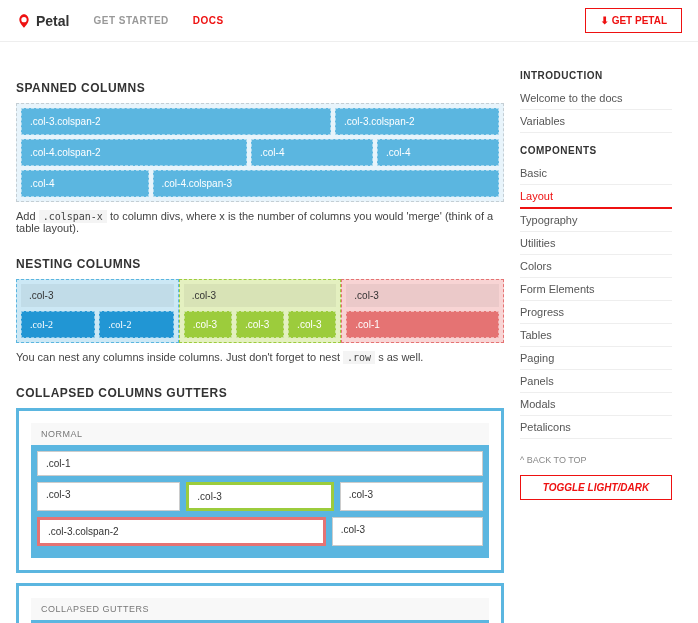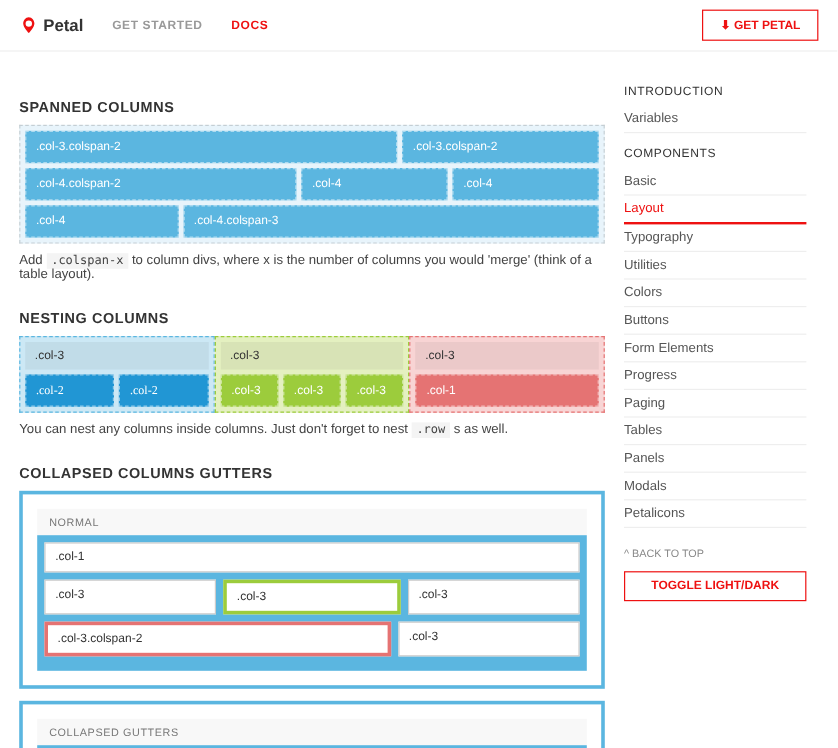--- a/index.html
+++ b/index.html
@@ -6,25 +6,25 @@
 body { font-family: -apple-system, Helvetica, Arial, sans-serif; font-size: 11px; color: #333; background: #fff; }
 .header { display: flex; align-items: center; padding: 8px 16px; border-bottom: 1px solid #eee; }
 .logo { display: flex; align-items: center; gap: 4px; margin-right: 24px; }
 .logo-text { font-weight: bold; font-size: 14px; }
 .nav-link { font-size: 10px; font-weight: bold; color: #999; text-transform: uppercase; margin-right: 24px; letter-spacing: 0.5px; cursor: pointer; }
 .nav-link.active { color: #e11; }
 .get-btn { margin-left: auto; border: 1px solid #e11; color: #e11; padding: 6px 14px; font-size: 10px; font-weight: bold; background: #fff; cursor: pointer; }
 .layout { display: flex; }
 .main { flex: 1; padding: 16px; max-width: 520px; }
 .sidebar { width: 160px; padding: 16px 8px 16px 0; }
-.side-head { font-size: 10px; font-weight: normal; letter-spacing: 0.5px; margin: 12px 0 6px; }
+.side-head { font-size: 10px; font-weight: bold; letter-spacing: 0.5px; margin: 12px 0 6px; }
 .side-item { font-size: 11px; color: #555; padding: 5px 0; border-bottom: 1px solid #eee; cursor: pointer; }
 .side-item.active { color: #e11; border-bottom: 2px solid #e11; }
 .back-top { font-size: 9px; color: #888; margin: 16px 0 10px; cursor: pointer; }
-.toggle-btn { border: 1px solid #e11; color: #e11; padding: 6px 10px; font-size: 10px; font-weight: bold; background: #fff; cursor: pointer; width: 100%; }
+.toggle-btn { border: 1px solid #e11; color: #e11; padding: 6px 10px; font-size: 10px; font-weight: bold; background: #fff; cursor: pointer; width: 100%; font-style: italic; }
 .section-h { font-size: 12px; font-weight: bold; letter-spacing: 0.5px; margin: 23px 0 8px; }
 .grid-demo { border: 1px dashed rgba(0,0,0,0.15); background: #e8f4fb; padding: 4px; margin-bottom: 4px; }
 .row { display: flex; gap: 4px; margin-bottom: 4px; }
 .row:last-child { margin-bottom: 0; }
 .cell { background: #5bb6e0; color: #fff; font-size: 10px; padding: 7px 8px; border: 1px dashed rgba(255,255,255,0.5); }
 .cell.blue2 { background: #2196d4; font-family: Liberation Serif, serif; }
 .cell.green { background: #9ccc3c; }
 .cell.red { background: #e57373; }
 .nest-wrap { display: flex; }
 .nest-col { flex: 1; padding: 4px; }
@@ -145,34 +145,34 @@
             </div>
           </div>
         </div>
       </div>
 
   </div>
 
   <div class="sidebar">
     <div class="side-head">INTRODUCTION</div>
     <div id="intro-items">
+        <div class="side-item">Welcome to the docs</div>
         <div class="side-item">Variables</div>
       </div>
     <div class="side-head">COMPONENTS</div>
     <div id="comp-items">
         <div class="side-item">Basic</div>
         <div class="side-item active">Layout</div>
         <div class="side-item">Typography</div>
         <div class="side-item">Utilities</div>
         <div class="side-item">Colors</div>
-        <div class="side-item">Buttons</div>
         <div class="side-item">Form Elements</div>
         <div class="side-item">Progress</div>
+        <div class="side-item">Tables</div>
         <div class="side-item">Paging</div>
-        <div class="side-item">Tables</div>
         <div class="side-item">Panels</div>
         <div class="side-item">Modals</div>
         <div class="side-item">Petalicons</div>
       </div>
     <div class="back-top">
       <span>^ </span><span>BACK TO TOP</span>
     </div>
     <button class="toggle-btn">TOGGLE LIGHT/DARK</button>
   </div>
 </div>

